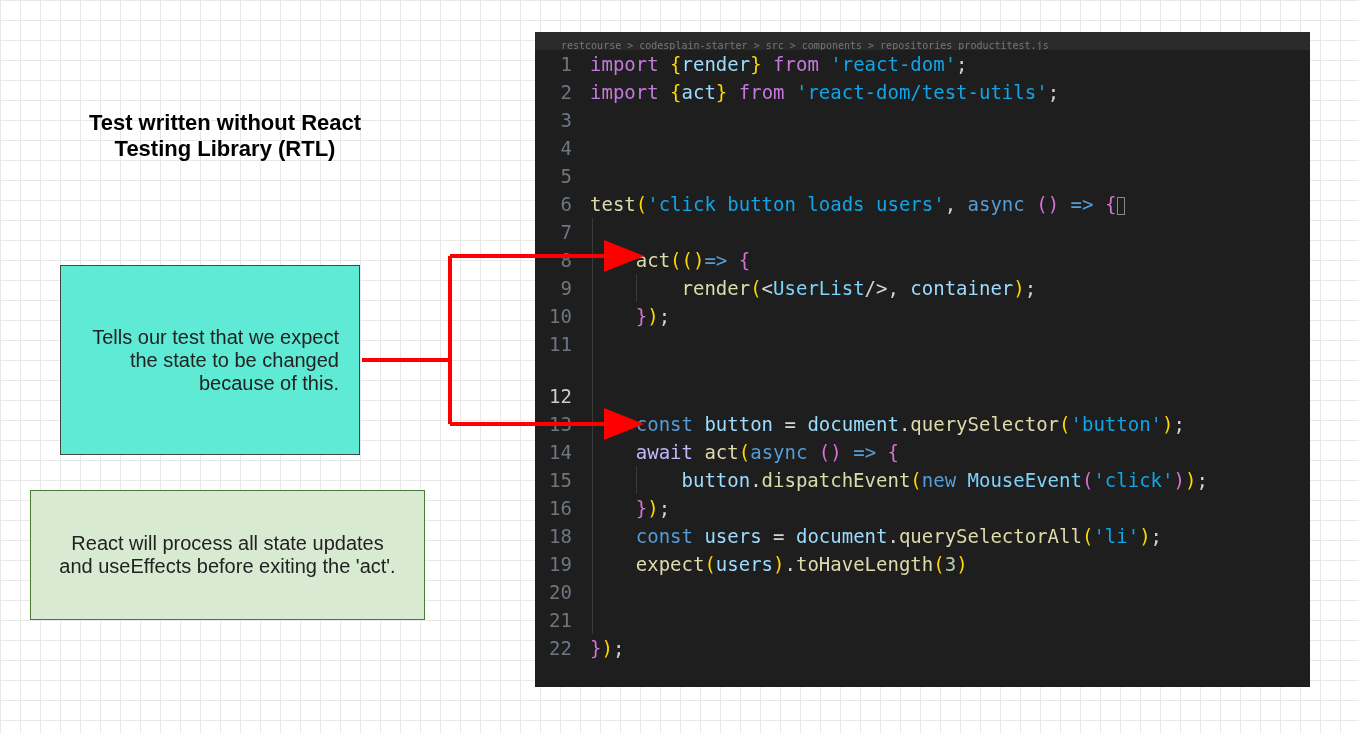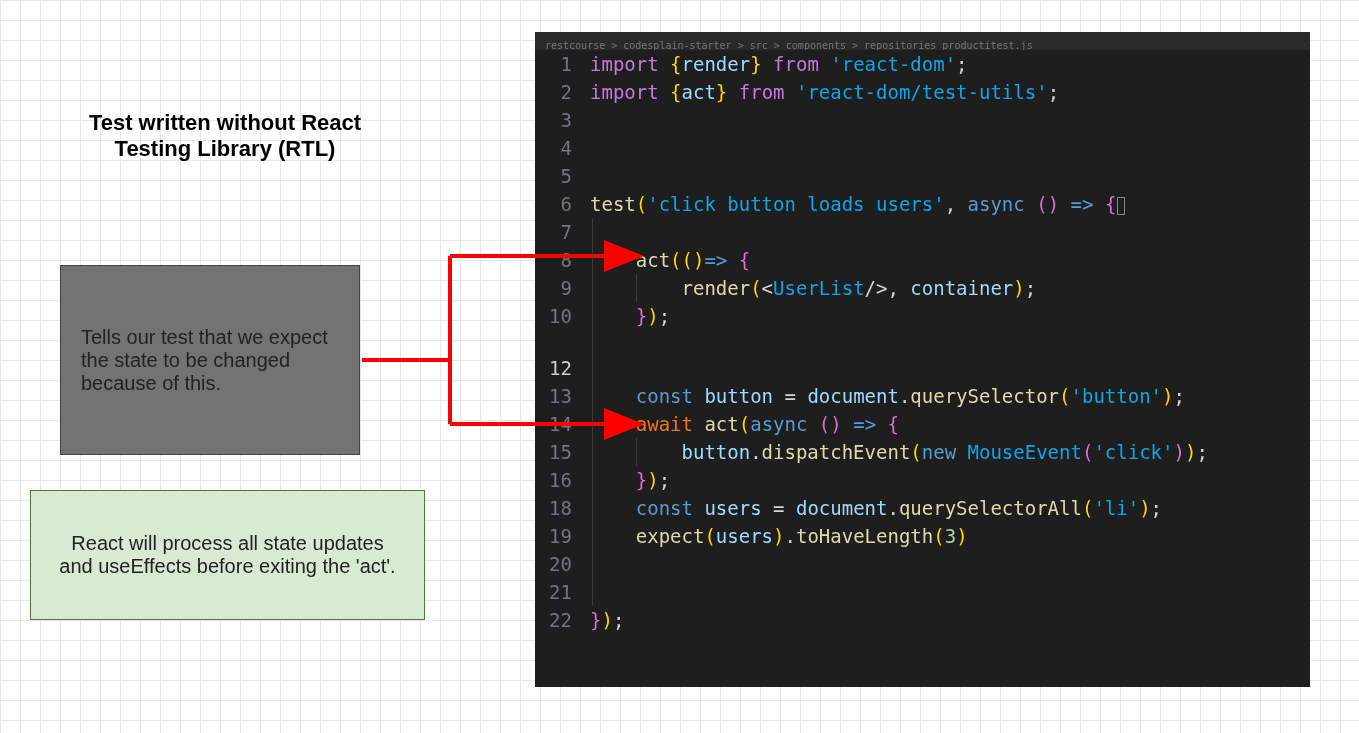--- a/index.html
+++ b/index.html
@@ -26,26 +26,26 @@
     font-weight: bold;
     text-align: center;
     color: #000;
   }
   .box-gray {
     position: absolute;
     left: 60px;
     top: 265px;
     width: 300px;
     height: 190px;
-    background: #737373;
+    background: #5eead4;
     border: 1px solid #444;
     display: flex;
     align-items: center;
     justify-content: center;
-    text-align: left;
+    text-align: right;
     padding: 20px;
     font-size: 20px;
     color: #222;
   }
   .box-green {
     position: absolute;
     left: 30px;
     top: 490px;
     width: 395px;
     height: 130px;
@@ -73,21 +73,21 @@
     overflow: hidden;
     padding-top: 18px;
   }
   .breadcrumb-bar {
     position: absolute;
     top: 0; left: 0; right: 0;
     height: 18px;
     background: #2a2a2a;
     color: #777;
     font-size: 10px;
-    padding-left: 10px;
+    padding-left: 26px;
     overflow: hidden;
     white-space: nowrap;
   }
   .code-row {
     display: flex;
     white-space: pre;
   }
   .gutter {
     width: 55px;
     text-align: right;
@@ -99,28 +99,28 @@
   .gutter.current { color: #cccccc; margin-top: 24px; }
   .code {
     flex: 1;
     position: relative;
   }
   .indent-guide {
     border-left: 1px solid #3a3a3a;
     position: absolute;
     top: 0; bottom: 0;
   }
-  .tok-kw { color: #f97316; }
+  .tok-kw { color: #c4b5fd; }
   .tok-import { color: #c678dd; }
   .tok-brace { color: #ffd700; }
   .tok-brace2 { color: #da70d6; }
   .tok-fn { color: #dcdcaa; }
   .tok-var { color: #9cdcfe; }
   .tok-str { color: #0ea5e9; }
-  .tok-type { color: #0ea5e9; }
+  .tok-type { color: #7dd3fc; }
   .tok-param { color: #569cd6; }
   .tok-op { color: #d4d4d4; }
   .tok-num { color: #b5cea8; }
   .tok-prop { color: #dcdcaa; }
   .tok-new { color: #569cd6; }
   .tok-const { color: #569cd6; }
   .tok-obj { color: #9cdcfe; margin-top: 8px; }
   .tok-white { color: #d4d4d4; }
   .cursor-box {
     display: inline-block;
@@ -152,20 +152,21 @@
       <div class="code-row"><div class="gutter">1</div><div class="code"><span class="tok-import">import </span><span class="tok-brace">{</span><span class="tok-var">render</span><span class="tok-brace">}</span><span class="tok-import"> from </span><span class="tok-str">'react-dom'</span><span class="tok-white">;</span></div></div>
       <div class="code-row"><div class="gutter">2</div><div class="code"><span class="tok-import">import </span><span class="tok-brace">{</span><span class="tok-var">act</span><span class="tok-brace">}</span><span class="tok-import"> from </span><span class="tok-str">'react-dom/test-utils'</span><span class="tok-white">;</span></div></div>
       <div class="code-row"><div class="gutter">3</div><div class="code"><span></span></div></div>
       <div class="code-row"><div class="gutter">4</div><div class="code"><span></span></div></div>
       <div class="code-row"><div class="gutter">5</div><div class="code"><span></span></div></div>
       <div class="code-row"><div class="gutter">6</div><div class="code"><span class="tok-fn">test</span><span class="tok-brace">(</span><span class="tok-str">'click button loads users'</span><span class="tok-white">, </span><span class="tok-param">async</span><span class="tok-white"> </span><span class="tok-brace2">()</span><span class="tok-white"> </span><span class="tok-param">=&gt;</span><span class="tok-white"> </span><span class="tok-brace2">{</span><span class="cursor-box"></span></div></div>
       <div class="code-row"><div class="gutter">7</div><div class="code"><span class="indent-guide" style="left: 2px;"></span><span></span></div></div>
       <div class="code-row"><div class="gutter">8</div><div class="code"><span class="indent-guide" style="left: 2px;"></span><span>    </span><span class="tok-fn">act</span><span class="tok-brace">(()</span><span class="tok-param">=&gt;</span><span class="tok-white"> </span><span class="tok-brace2">{</span></div></div>
       <div class="code-row"><div class="gutter">9</div><div class="code"><span class="indent-guide" style="left: 2px;"></span><span class="indent-guide" style="left: 46px;"></span><span>        </span><span class="tok-fn">render</span><span class="tok-brace">(</span><span class="tok-op">&lt;</span><span class="tok-type">UserList</span><span class="tok-op">/&gt;</span><span class="tok-white">, </span><span class="tok-var">container</span><span class="tok-brace">)</span><span class="tok-white">;</span></div></div>
       <div class="code-row"><div class="gutter">10</div><div class="code"><span class="indent-guide" style="left: 2px;"></span><span>    </span><span class="tok-brace2">}</span><span class="tok-brace">)</span><span class="tok-white">;</span></div></div>
+      <div class="code-row"><div class="gutter">11</div><div class="code"><span class="indent-guide" style="left: 2px;"></span><span></span></div></div>
       <div class="code-row"><div class="gutter current">12</div><div class="code"><span class="indent-guide" style="left: 2px;"></span><span></span></div></div>
       <div class="code-row"><div class="gutter">13</div><div class="code"><span class="indent-guide" style="left: 2px;"></span><span>    </span><span class="tok-const">const </span><span class="tok-var">button</span><span class="tok-white"> = </span><span class="tok-obj">document</span><span class="tok-white">.</span><span class="tok-prop">querySelector</span><span class="tok-brace">(</span><span class="tok-str">'button'</span><span class="tok-brace">)</span><span class="tok-white">;</span></div></div>
       <div class="code-row"><div class="gutter">14</div><div class="code"><span class="indent-guide" style="left: 2px;"></span><span>    </span><span class="tok-kw">await </span><span class="tok-fn">act</span><span class="tok-brace">(</span><span class="tok-param">async</span><span class="tok-white"> </span><span class="tok-brace2">()</span><span class="tok-white"> </span><span class="tok-param">=&gt;</span><span class="tok-white"> </span><span class="tok-brace2">{</span></div></div>
       <div class="code-row"><div class="gutter">15</div><div class="code"><span class="indent-guide" style="left: 2px;"></span><span class="indent-guide" style="left: 46px;"></span><span>        </span><span class="tok-var">button</span><span class="tok-white">.</span><span class="tok-prop">dispatchEvent</span><span class="tok-brace">(</span><span class="tok-new">new </span><span class="tok-type">MouseEvent</span><span class="tok-brace2">(</span><span class="tok-str">'click'</span><span class="tok-brace2">)</span><span class="tok-brace">)</span><span class="tok-white">;</span></div></div>
       <div class="code-row"><div class="gutter">16</div><div class="code"><span class="indent-guide" style="left: 2px;"></span><span>    </span><span class="tok-brace2">}</span><span class="tok-brace">)</span><span class="tok-white">;</span></div></div>
       <div class="code-row"><div class="gutter">18</div><div class="code"><span class="indent-guide" style="left: 2px;"></span><span>    </span><span class="tok-const">const </span><span class="tok-var">users</span><span class="tok-white"> = </span><span class="tok-obj">document</span><span class="tok-white">.</span><span class="tok-prop">querySelectorAll</span><span class="tok-brace">(</span><span class="tok-str">'li'</span><span class="tok-brace">)</span><span class="tok-white">;</span></div></div>
       <div class="code-row"><div class="gutter">19</div><div class="code"><span class="indent-guide" style="left: 2px;"></span><span>    </span><span class="tok-fn">expect</span><span class="tok-brace">(</span><span class="tok-var">users</span><span class="tok-brace">)</span><span class="tok-white">.</span><span class="tok-prop">toHaveLength</span><span class="tok-brace">(</span><span class="tok-num">3</span><span class="tok-brace">)</span></div></div>
       <div class="code-row"><div class="gutter">20</div><div class="code"><span class="indent-guide" style="left: 2px;"></span><span></span></div></div>
       <div class="code-row"><div class="gutter">21</div><div class="code"><span class="indent-guide" style="left: 2px;"></span><span></span></div></div>
       <div class="code-row"><div class="gutter">22</div><div class="code"><span class="tok-brace2">}</span><span class="tok-brace">)</span><span class="tok-white">;</span></div></div>

